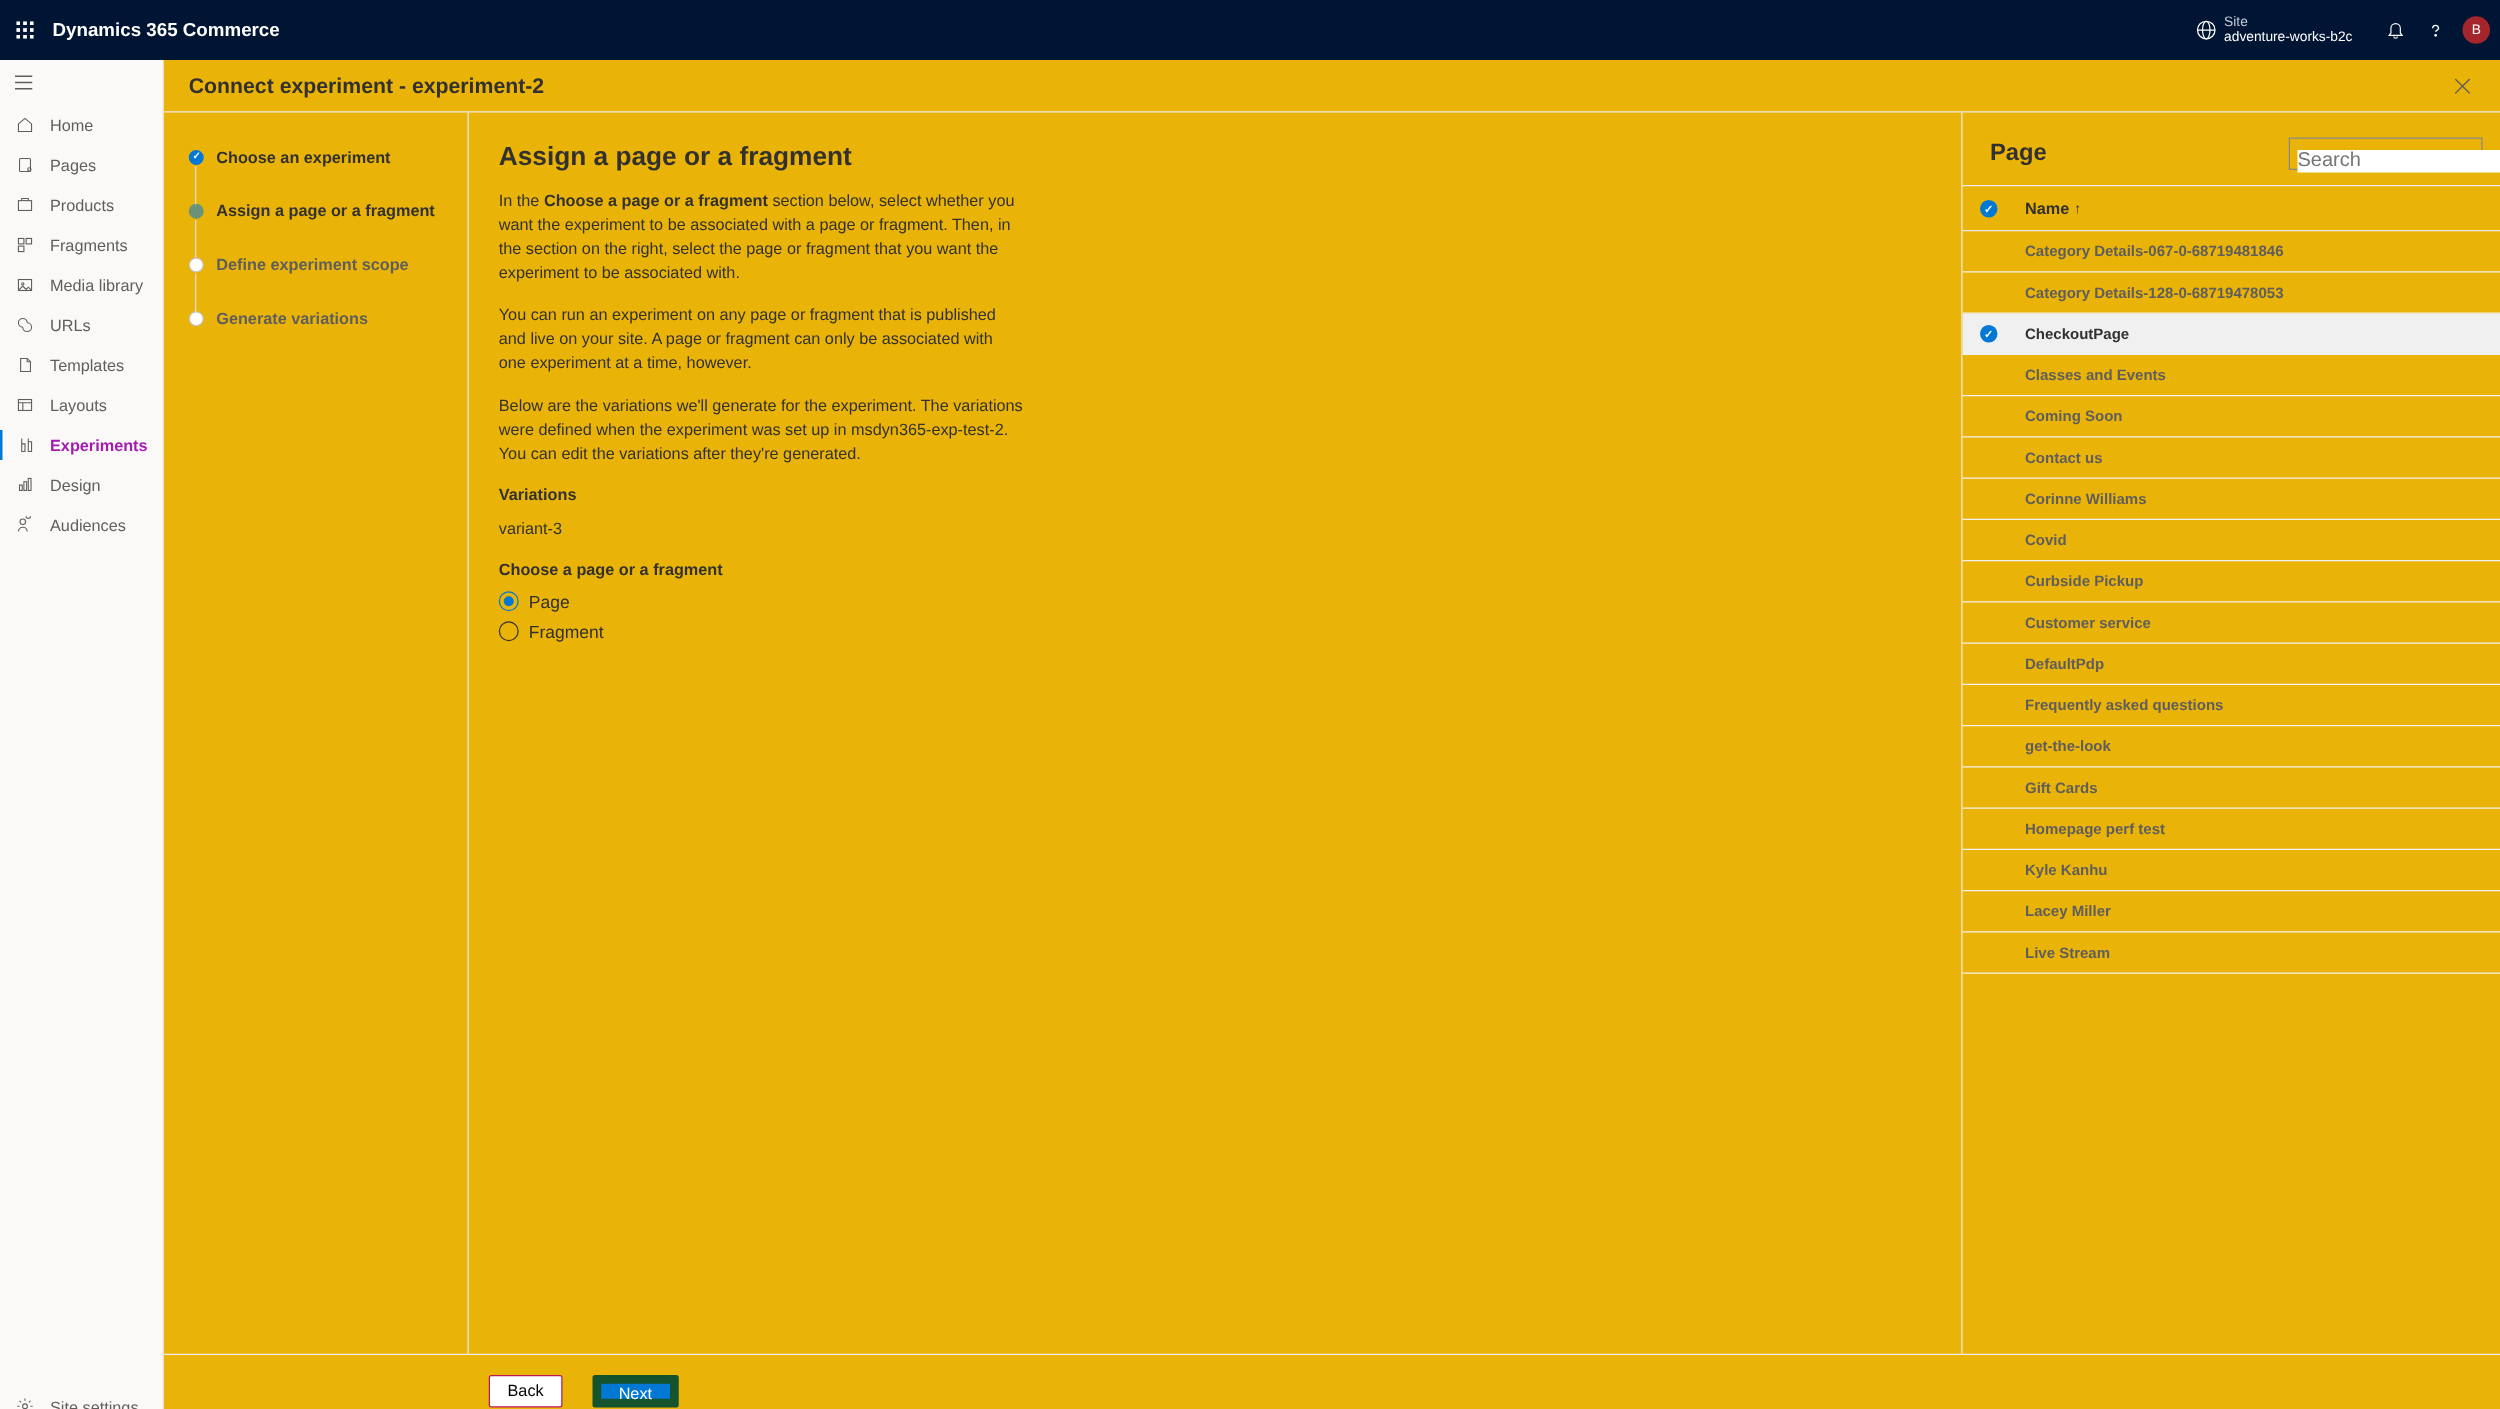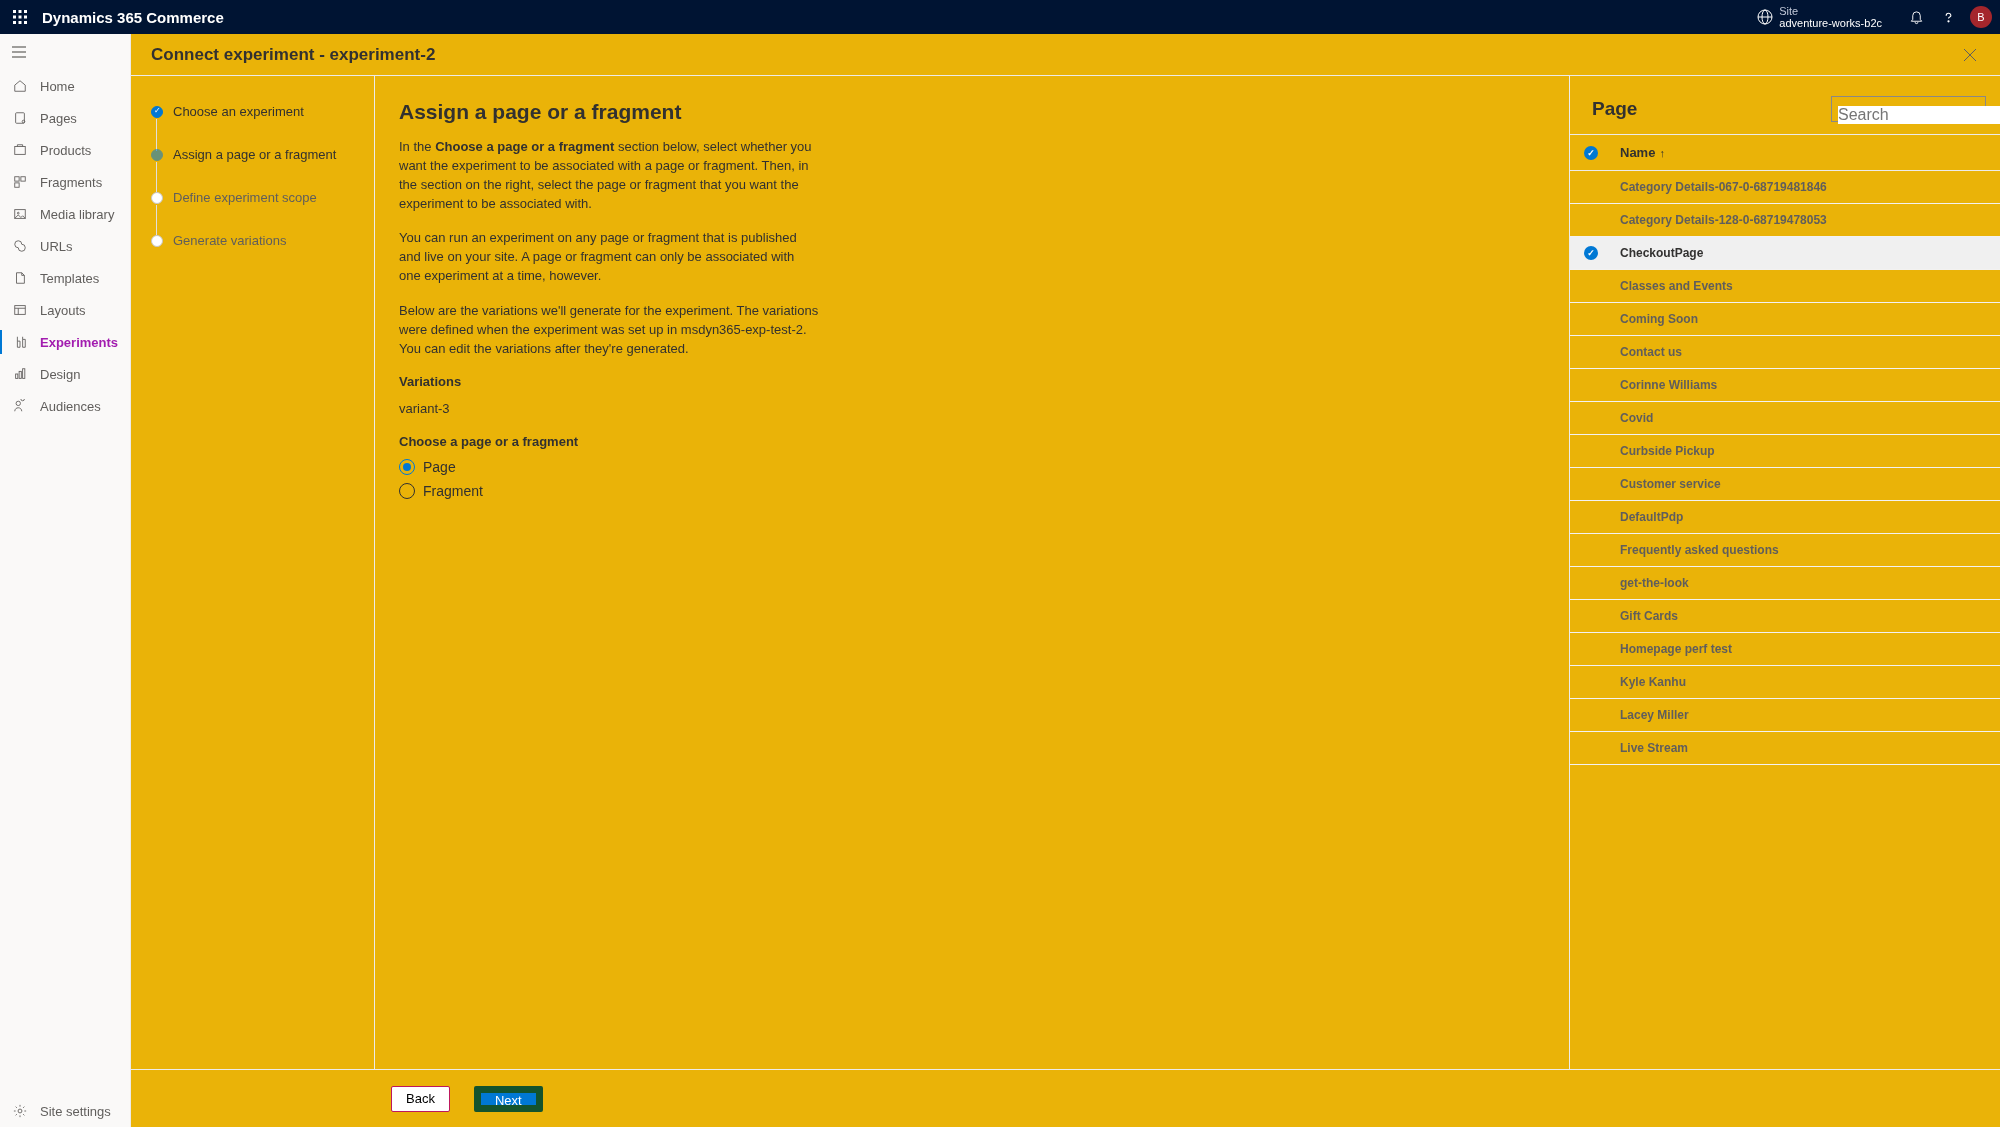--- a/index.html
+++ b/index.html
@@ -1,17 +1,17 @@
 <!DOCTYPE html>
 <html><head>
 <meta charset="utf-8">
 <style>
 * { box-sizing: border-box; margin: 0; padding: 0; }
 body { font-family: "Segoe UI", -apple-system, sans-serif; font-size: 14px; color: #323130; background: #fff; overflow: hidden; }
-.top-bar { height: 34px; background: #001433; color: #fff; display: flex; align-items: center; padding: 0 8px; }
+.top-bar { height: 48px; background: #001433; color: #fff; display: flex; align-items: center; padding: 0 8px; }
 .waffle { width: 24px; height: 24px; display: flex; align-items: center; justify-content: center; margin-right: 10px; cursor: pointer; }
 .app-title { font-size: 15px; font-weight: 600; }
 .top-spacer { flex: 1; }
 .globe-icon { margin-right: 6px; display: flex; align-items: center; }
 .site-col { display: flex; flex-direction: column; line-height: 1.1; margin-right: 18px; font-size: 11px; }
 .site-col .label { color: #c0c8d8; }
 .top-icon { width: 28px; height: 28px; display: flex; align-items: center; justify-content: center; cursor: pointer; margin: 0 2px; }
 .avatar { width: 22px; height: 22px; border-radius: 50%; background: #a4262c; color: #fff; display: flex; align-items: center; justify-content: center; font-size: 11px; margin-left: 6px; }
 .shell { display: flex; height: calc(100vh - 34px); }
 .sidebar { width: 131px; background: #faf9f8; border-right: 1px solid #edebe9; display: flex; flex-direction: column; }
@@ -20,21 +20,21 @@
 .nav-item { height: 32px; display: flex; align-items: center; padding-left: 12px; font-size: 13px; color: #605e5c; cursor: pointer; position: relative; }
 .nav-item .icon { width: 16px; height: 16px; margin-right: 12px; display: flex; align-items: center; justify-content: center; color: #605e5c; }
 .nav-item.active { color: #a21caf; font-weight: 600; }
 .nav-item.active::before { content: ""; position: absolute; left: 0; top: 4px; bottom: 4px; width: 2px; background: #0078d4; }
 .sidebar-bottom { margin-top: auto; }
 .content-area { flex: 1; display: flex; flex-direction: column; background: #eab308; }
 .panel-title-row { height: 41px; display: flex; align-items: center; padding: 0 20px; }
 .panel-title { font-size: 17px; font-weight: 600; }
 .close-x { margin-left: auto; color: #605e5c; cursor: pointer; padding: 4px; }
 .three-pane { flex: 1; display: flex; border-top: 1px solid #edebe9; min-height: 0; }
-.steps-pane { width: 244px; border-right: 1px solid #edebe9; padding: 28px 0 0 20px; }
+.steps-pane { width: 244px; border-right: 1px solid #edebe9; padding: 28px 0 0 20px; font-weight: bold; }
 .step { display: flex; align-items: flex-start; margin-bottom: 0; position: relative; }
 .step-dot { width: 12px; height: 12px; border-radius: 50%; border: 1.5px solid #c8c6c4; background: #fff; margin-right: 10px; margin-top: 2px; flex-shrink: 0; }
 .step.done .step-dot { background: #0078d4; border-color: #0078d4; position: relative; }
 .step.done .step-dot::after { content: "✓"; color: #fff; font-size: 8px; position: absolute; left: 2px; top: -1px; }
 .step.current .step-dot { background: #0078d4; border-color: #0078d4; opacity: 0.55; }
 .step-label { font-size: 13px; color: #605e5c; padding-bottom: 28px; }
 .step.done .step-label, .step.current .step-label { color: #323130; }
 .step-line { position: absolute; left: 5px; top: 15px; width: 1px; height: 32px; background: #e1dfdd; }
 .middle-pane { flex: 1; padding: 24px 80px 24px 24px; border-right: 1px solid #edebe9; overflow-y: auto; }
 .middle-pane h1 { font-size: 21px; font-weight: 600; margin-bottom: 14px; }

